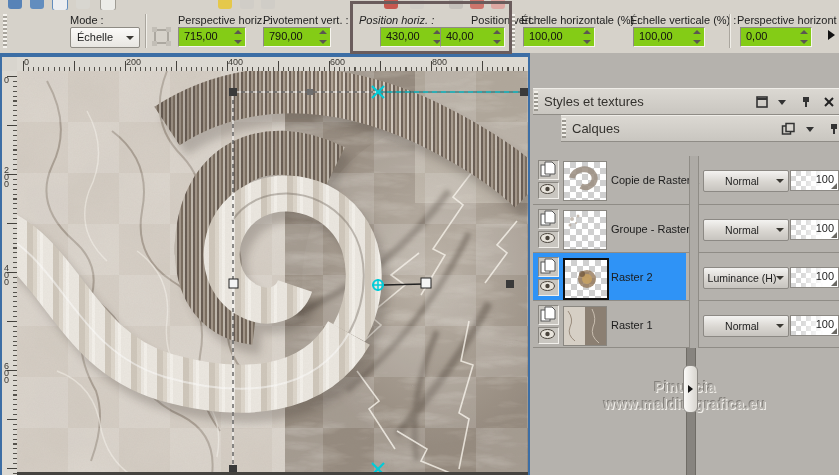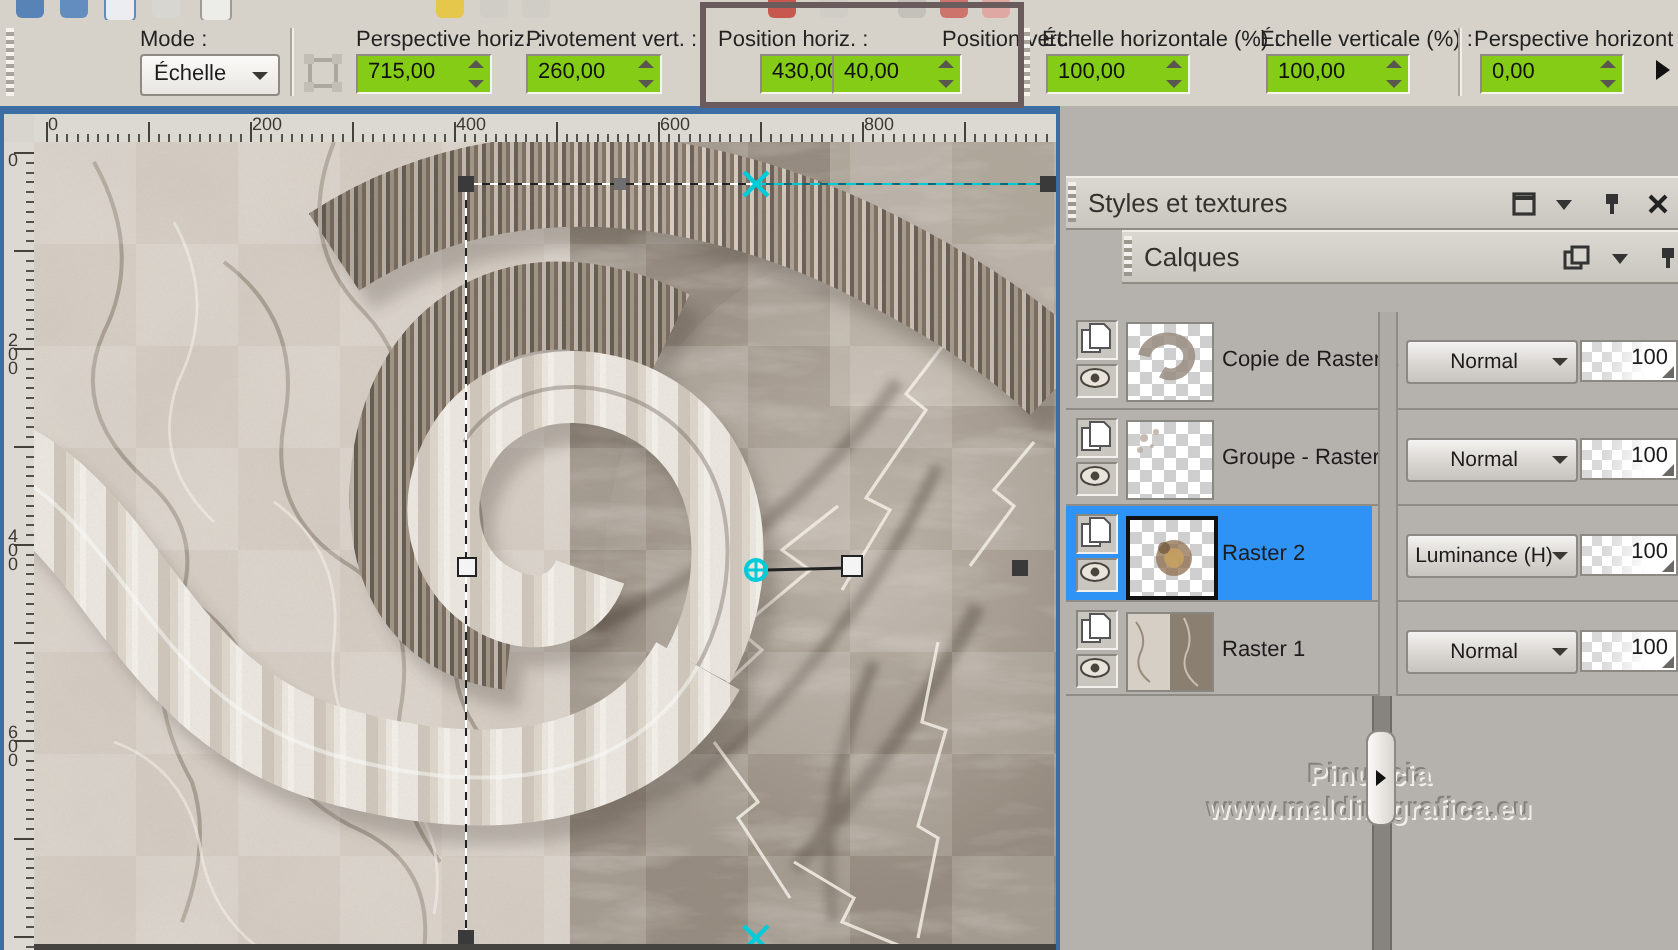--- a/index.html
+++ b/index.html
@@ -133,38 +133,38 @@
     <div class="fbox" style="left:178px;width:66px;">
       <span class="fval">715,00</span>
       <span class="spin">
           <i class="up"></i>
           <i class="dn"></i>
         </span>
     </div>
 
     <div class="flabel" style="left:263px;">Pivotement vert. :</div>
     <div class="fbox" style="left:263px;width:66px;">
-      <span class="fval">260,00</span>
-      <span class="spin">
-          <i class="up"></i>
-          <i class="dn"></i>
-        </span>
-    </div>
-
-    <div class="flabel" style="left:359px;">Position horiz. :</div>
+      <span class="fval">790,00</span>
+      <span class="spin">
+          <i class="up"></i>
+          <i class="dn"></i>
+        </span>
+    </div>
+
+    <div class="flabel" style="left:359px;font-style:italic;">Position horiz. :</div>
     <div class="fbox" style="left:380px;width:63px;">
       <span class="fval">430,00</span>
       <span class="spin">
           <i class="up"></i>
           <i class="dn"></i>
         </span>
     </div>
 
     <div class="flabel" style="left:431px;padding-left:40px;">Position vert. :</div>
-    <div class="fbox" style="left:416px;width:63px;">
+    <div class="fbox" style="left:440px;width:63px;">
       <span class="fval">40,00</span>
       <span class="spin">
           <i class="up"></i>
           <i class="dn"></i>
         </span>
     </div>
 
     <div class="annot-box"></div>
 
     <div class="tb-grip" style="left:511px;"></div>

